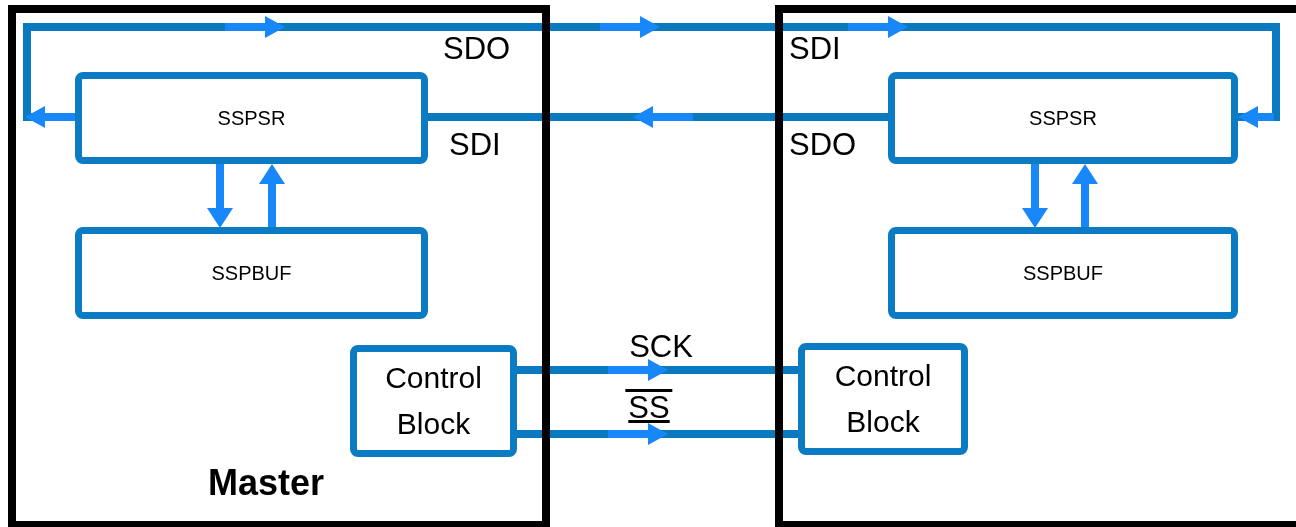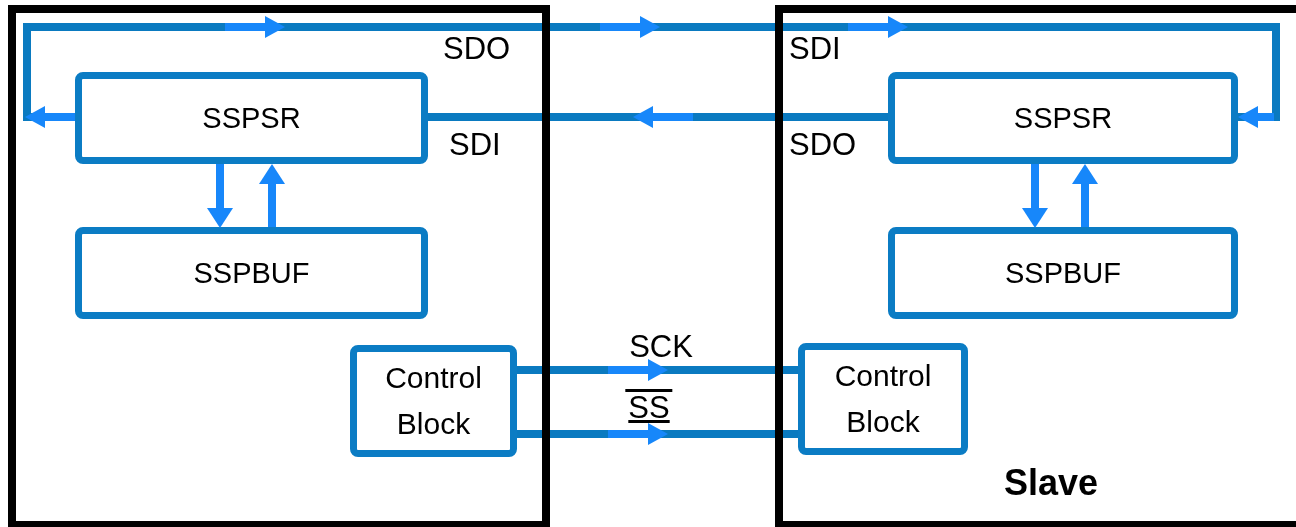--- a/index.html
+++ b/index.html
@@ -12,21 +12,21 @@
   }
   html,body{margin:0;padding:0;}
   body{background:var(--background);font-family:"Liberation Sans","DejaVu Sans",sans-serif;}
   .diagram{position:relative;width:1296px;height:527px;background:var(--background);overflow:hidden;color:var(--label-text);}
   .frame{position:absolute;border:8px solid var(--frame-border);background:transparent;z-index:2;}
   .line{position:absolute;background:var(--connector-line);z-index:1;}
   .vline{position:absolute;background:var(--arrow);z-index:4;}
   .tail{position:absolute;background:var(--arrow);z-index:3;height:8px;}
   .box{position:absolute;box-sizing:border-box;border:7px solid var(--box-border);border-radius:8px;
        background:var(--background);display:flex;align-items:center;justify-content:center;
-       font-size:29px;z-index:3;}
+       font-size:20px;z-index:3;}
   .box.two-line{flex-direction:column;gap:12px;font-size:30px;}
   .lbl{position:absolute;font-size:31px;white-space:nowrap;z-index:4;}
   .lbl.centered{transform:translateX(-50%);}
   .frame-lbl{position:absolute;font-size:36px;font-weight:bold;white-space:nowrap;transform:translateX(-50%);z-index:4;}
   .overline{border-top:3px solid var(--label-text);padding:0 3px;display:inline-block;line-height:1.05;text-decoration:underline;}
   .arr{position:absolute;width:0;height:0;z-index:4;}
   .arr-r{border-top:11px solid transparent;border-bottom:11px solid transparent;border-left:20px solid var(--arrow);}
   .arr-l{border-top:11px solid transparent;border-bottom:11px solid transparent;border-right:20px solid var(--arrow);}
   .arr-d{border-left:13px solid transparent;border-right:13px solid transparent;border-top:20px solid var(--arrow);}
   .arr-u{border-left:13px solid transparent;border-right:13px solid transparent;border-bottom:20px solid var(--arrow);}
@@ -151,15 +151,15 @@
 
   <div class="lbl" id="sdo-top">SDO</div>
   <div class="lbl" id="sdi-top">SDI</div>
   <div class="lbl" id="sdi-mid">SDI</div>
   <div class="lbl" id="sdo-mid">SDO</div>
   <div class="lbl centered" id="sck-label">SCK</div>
   <div class="lbl centered" id="ss-label">
     <span class="overline">SS</span>
   </div>
 
-  <div class="frame-lbl" id="slave-title">Slave</div>
+  <div class="frame-lbl" id="master-title">Master</div>
 
 </div>
 
 </body></html>

